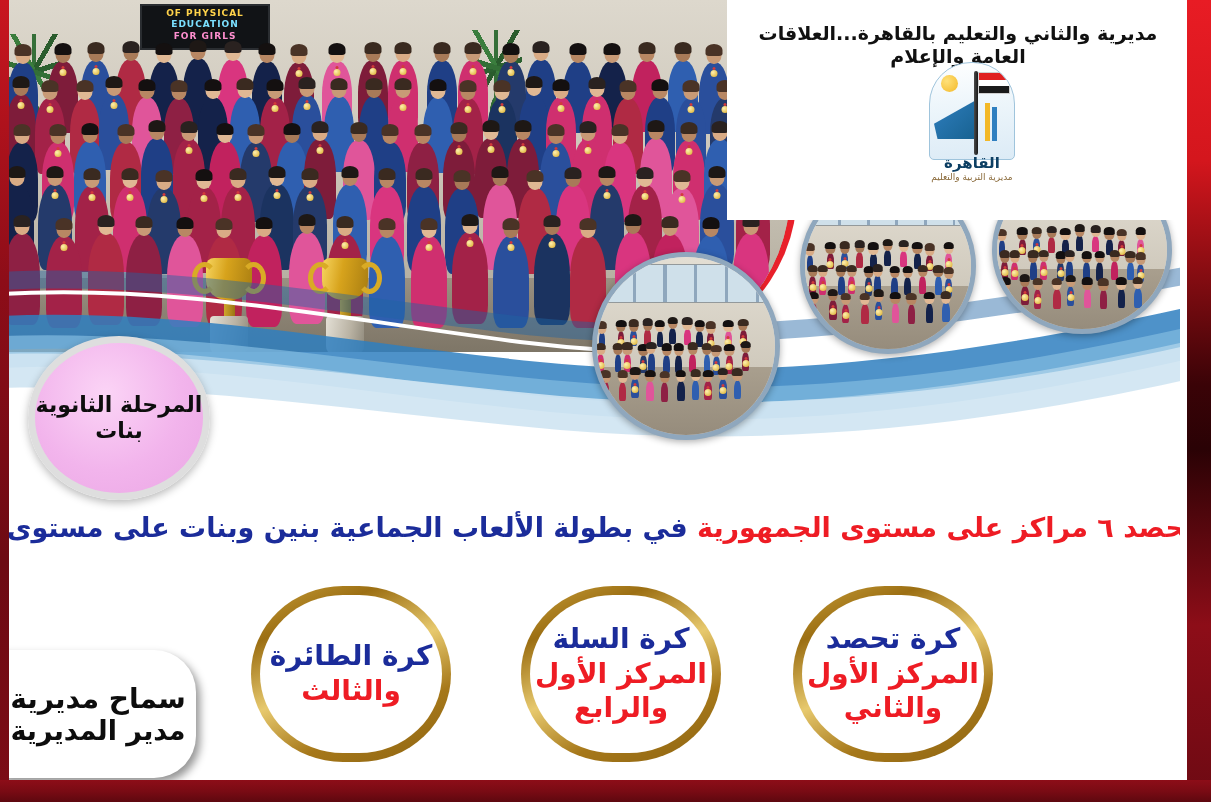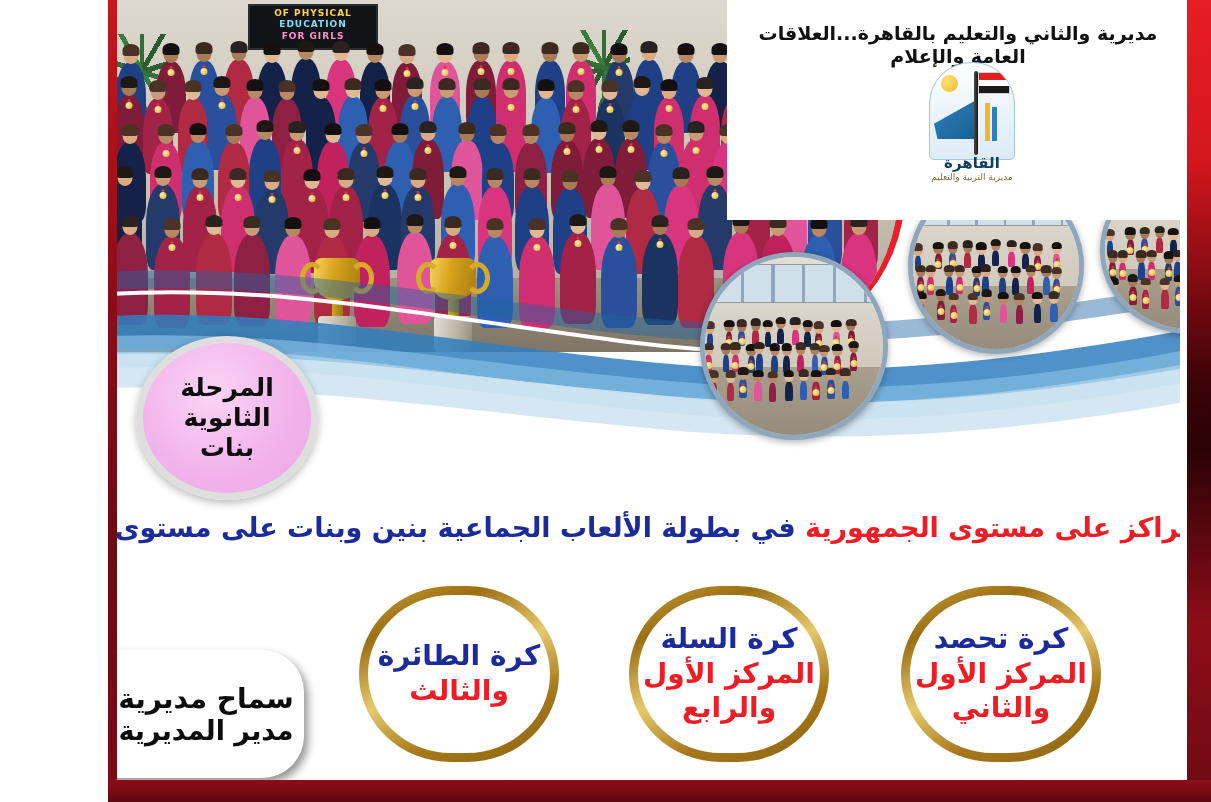--- a/index.html
+++ b/index.html
@@ -1,21 +1,21 @@
 <!DOCTYPE html>
 <html lang="ar" dir="rtl"><head>
 <meta charset="utf-8">
 <title>Cairo Education Directorate Poster</title>
 <style>
   html,body{margin:0;padding:0;background:#ffffff;}
   body{font-family:"DejaVu Sans","Liberation Sans",sans-serif;}
 
   .poster{
     position:relative;
-    width:1103px;height:802px;
+    width:1211px;height:802px;
     overflow:hidden;
     background:#ffffff;
     box-sizing:border-box;
   }
 
   
   .frame-left{
     position:absolute;left:0;top:0;width:9px;height:802px;
     background:linear-gradient(180deg,#c9161f 0%,#8d0d18 35%,#6d0a13 70%,#7d0c16 100%);
     z-index:60;
@@ -208,21 +208,21 @@
     border-radius:50%;
     background:radial-gradient(ellipse at 42% 34%,#fbd4f6 0%,#f2b4ec 55%,#eaa6e4 100%);
     border:7px solid #dedede;
     box-shadow:0 3px 9px rgba(0,0,0,.28);
     z-index:45;
     display:flex;flex-direction:column;
     align-items:center;justify-content:center;
     box-sizing:border-box;
   }
   .pink-badge .l{
-    font-weight:bold;font-size:25px;color:#0d0d0d;
+    font-weight:bold;font-size:22px;color:#0d0d0d;
     direction:rtl;line-height:1.2;text-align:center;
     font-family:"DejaVu Sans","Liberation Sans",sans-serif;
   }
 
   
   .main-title{
     position:absolute;left:0;top:428px;width:1211px;
     text-align:center;direction:rtl;
     font-family:"DejaVu Sans","Liberation Sans",sans-serif;
     font-weight:bold;font-size:53px;

